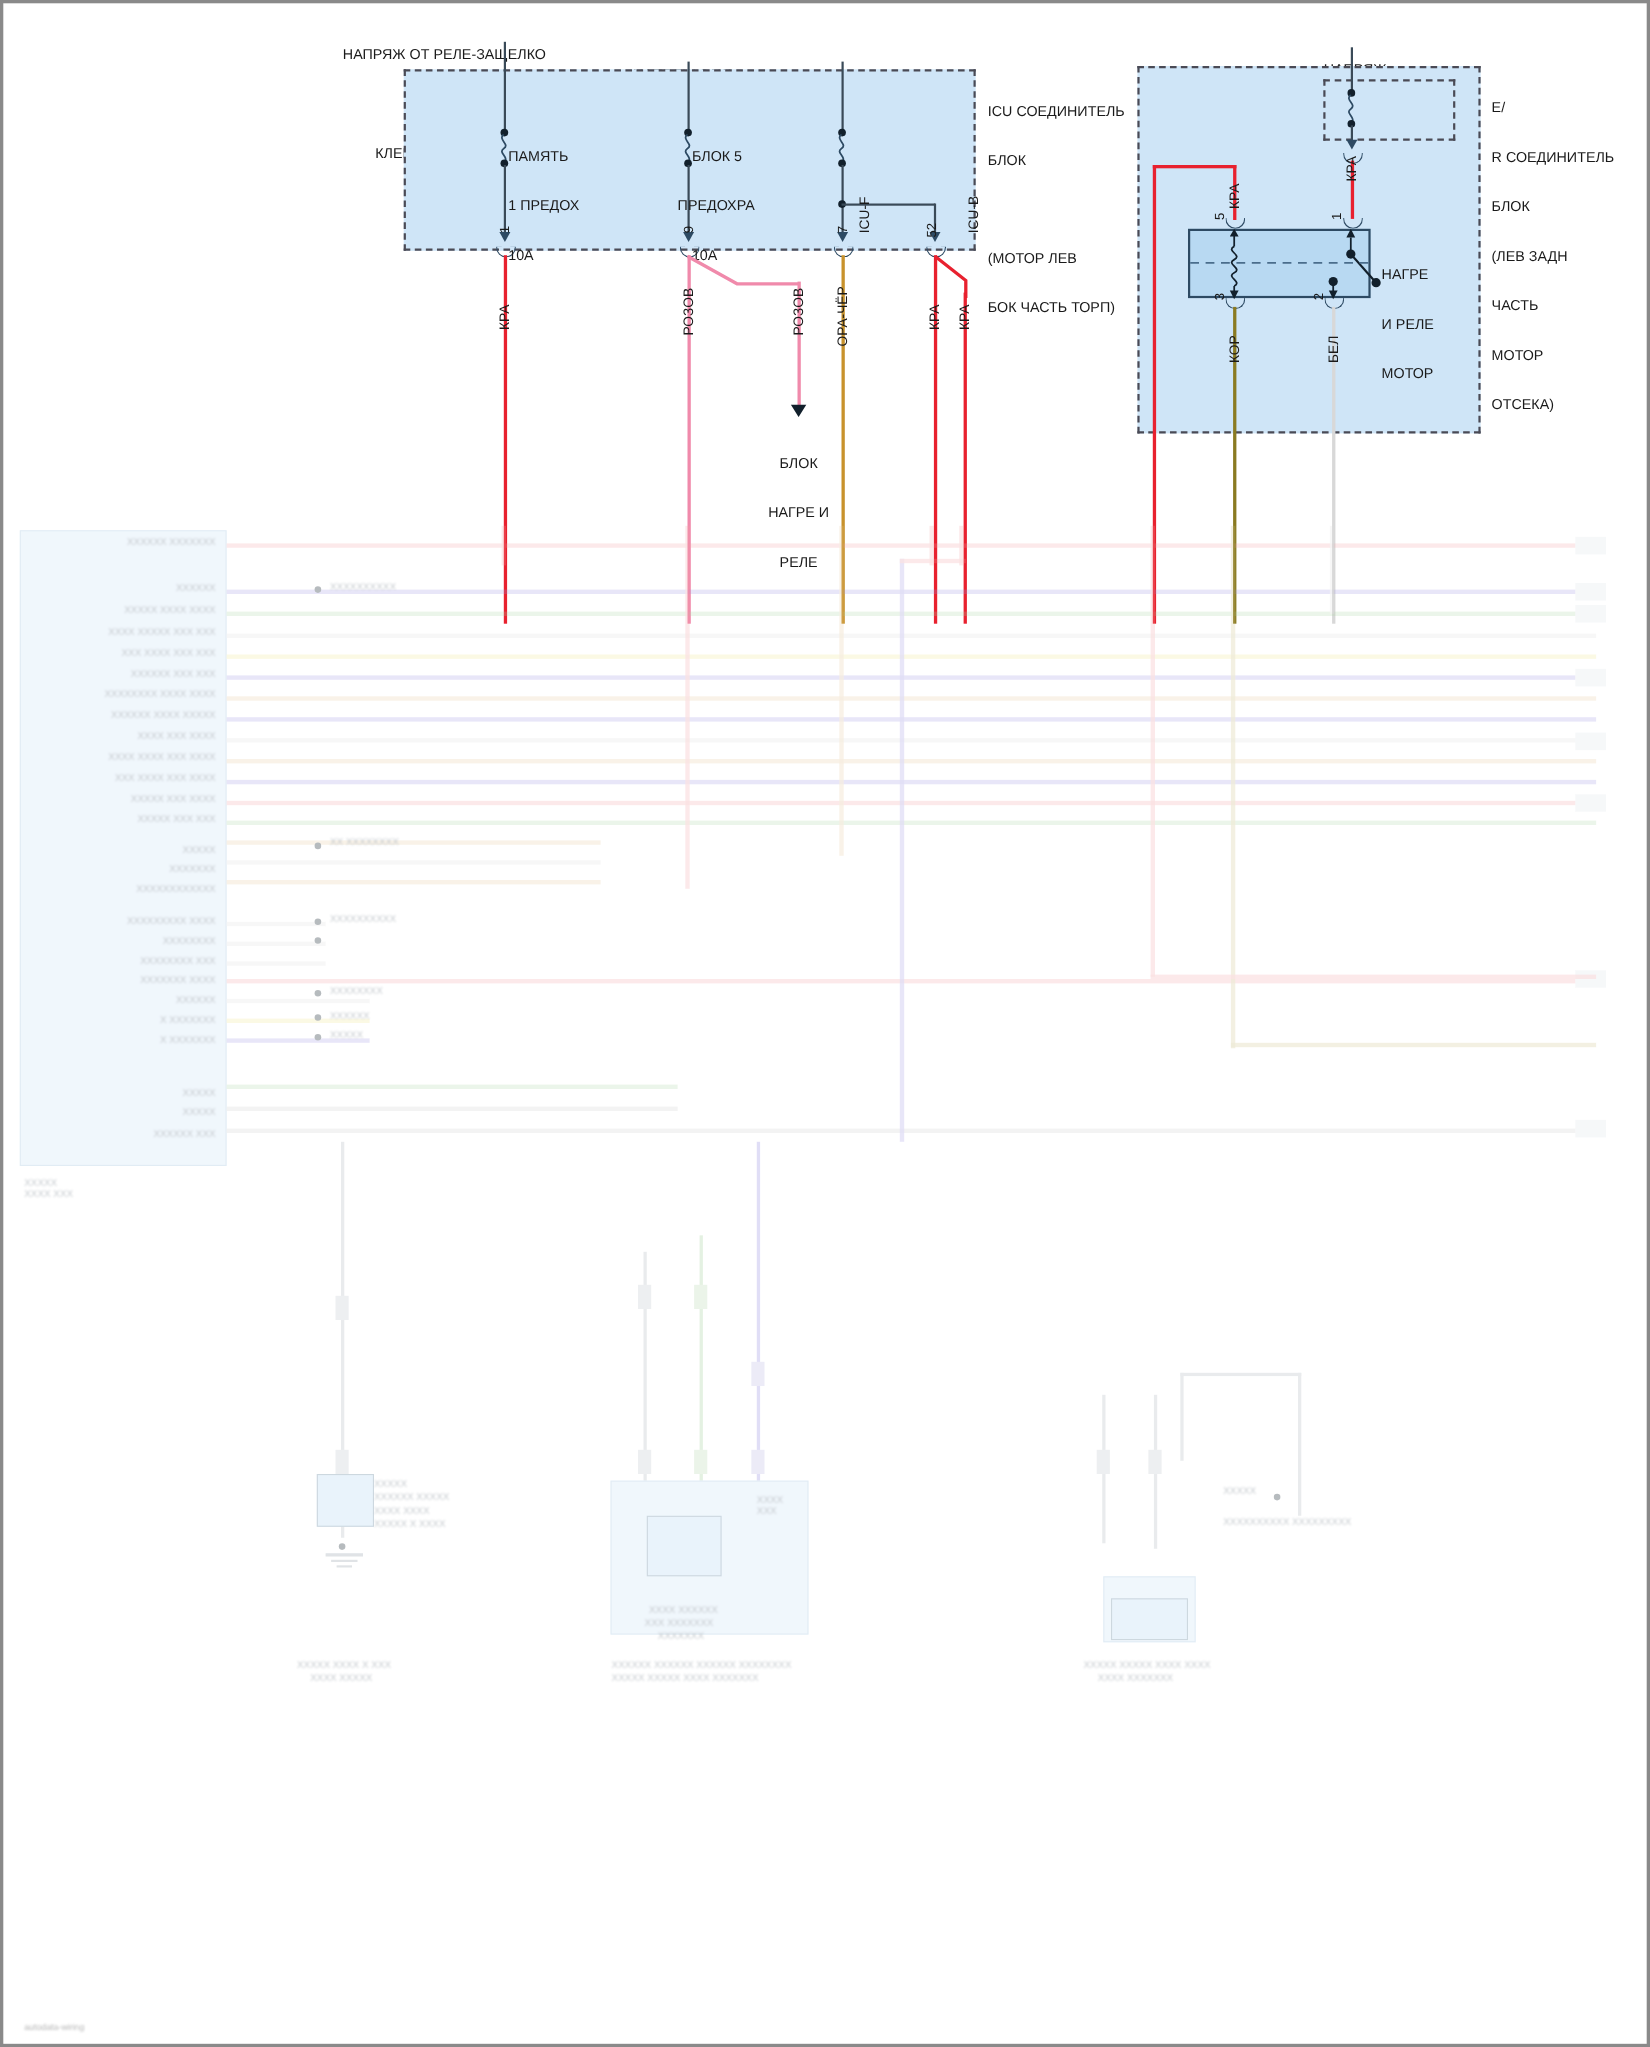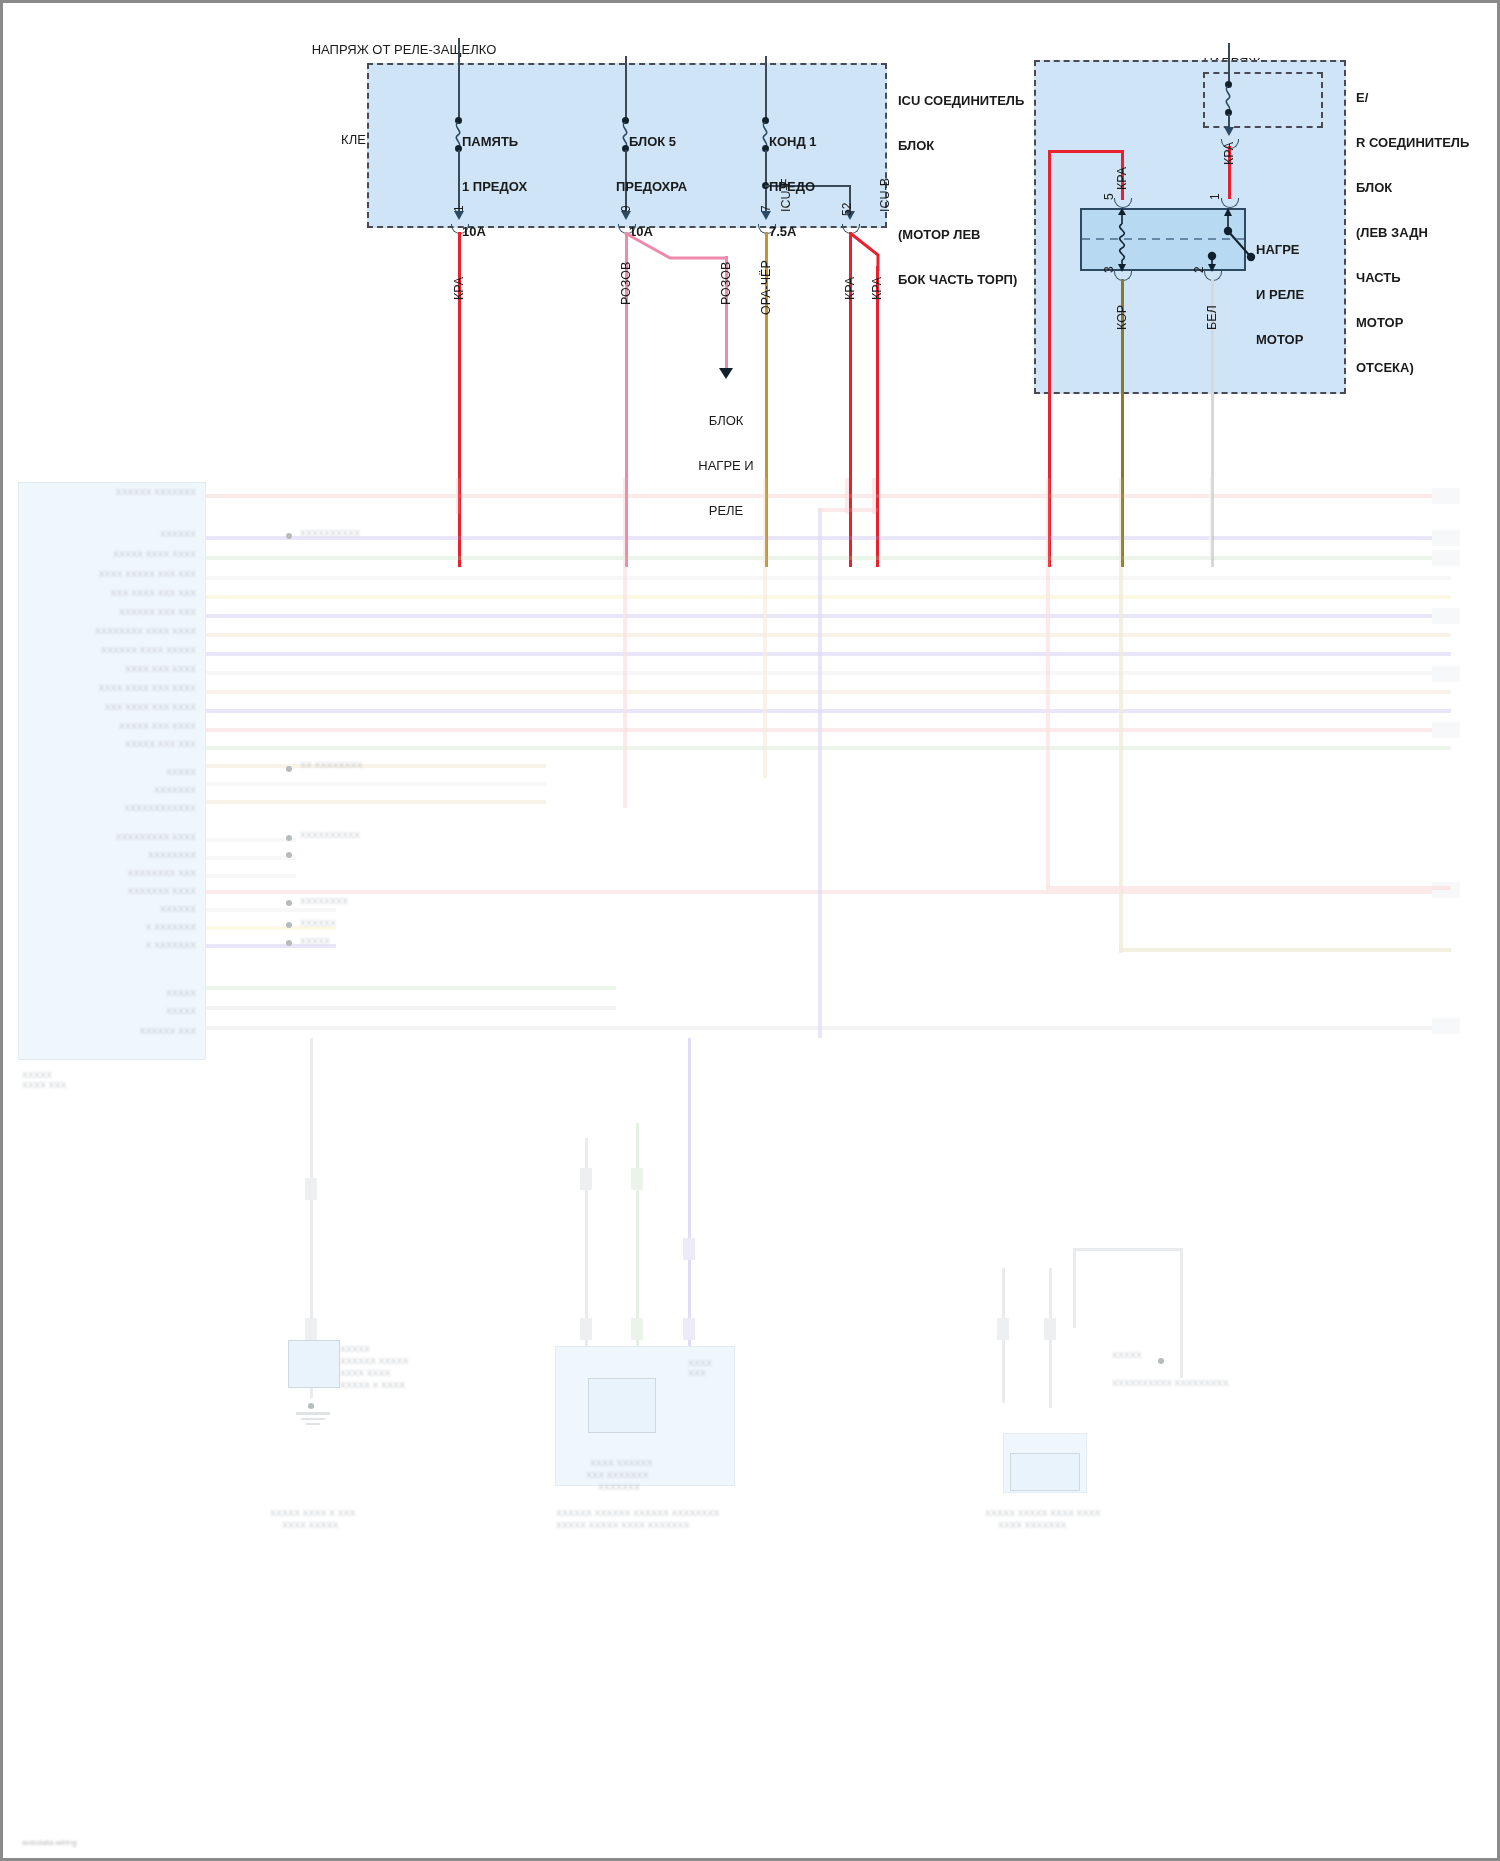--- a/index.html
+++ b/index.html
@@ -9,21 +9,21 @@
   
   .page-frame{position:absolute;left:0;top:0;width:1500px;height:1861px;
     border:3px solid #8a8a8a;box-sizing:border-box;}
 
   .abs{position:absolute;}
 
   
   .lbl{position:absolute;font-family:"Liberation Sans",sans-serif;color:#1a1a1a;
        font-size:13px;line-height:15px;white-space:pre;}
   .lbl.c{text-align:center;transform:translateX(-50%);}
-  .lbl.l{text-align:left;font-weight:bold;}
+  .lbl.l{text-align:left;}
   .vlbl{position:absolute;font-family:"Liberation Sans",sans-serif;color:#1a1a1a;
        font-size:12.5px;white-space:nowrap;transform-origin:0 0;
        transform:rotate(-90deg);}
   .pin{position:absolute;font-family:"Liberation Sans",sans-serif;color:#1a1a1a;
        font-size:12px;white-space:nowrap;transform-origin:0 0;transform:rotate(-90deg);}
 
   
   .dashblk{position:absolute;background:#cfe5f7;border:2px dashed #4a4a55;box-sizing:border-box;}
   .solidblk{position:absolute;background:#b8d9f2;border:2px solid #2d4a63;box-sizing:border-box;}
   .wv{position:absolute;width:3px;}
@@ -148,25 +148,20 @@
   </svg>
   <div class="dot" style="left:762px;top:145px;"></div>
   <div class="thin-v" style="left:765px;top:150px;height:64px;"></div>
   <div class="dot" style="left:762px;top:182px;"></div>
   <div class="thin-h" style="left:765px;top:185px;width:85px;"></div>
   <div class="thin-v" style="left:849px;top:185px;height:29px;"></div>
   <div class="arr-sm" style="left:761px;top:211px;"></div>
   <div class="arr-sm" style="left:845px;top:211px;"></div>
   <div class="cup" style="left:758px;top:224px;"></div>
   <div class="cup" style="left:842px;top:224px;"></div>
-  <div class="lbl l" style="left:743px;top:104px;width:110px;">
-    <div style="margin-left:26px;">КОНД 1</div>
-    <div style="margin-left:26px;">ПРЕДО</div>
-    <div style="margin-left:26px;">7.5A</div>
-  </div>
   <div class="pin" style="left:759px;top:212px;">7</div>
   <div class="vlbl" style="left:779px;top:212px;">ICU-F</div>
   <div class="pin" style="left:840px;top:216px;">52</div>
   <div class="vlbl" style="left:878px;top:212px;">ICU-B</div>
 
   <div class="wv" style="left:765px;top:232px;height:335px;background:#c8922c;"></div>
   <div class="vlbl" style="left:759px;top:315px;">ОРА-ЧЁР</div>
 
   <div class="wv" style="left:849px;top:232px;height:335px;background:#e8212f;"></div>
   <div class="vlbl" style="left:843px;top:300px;">КРА</div>

